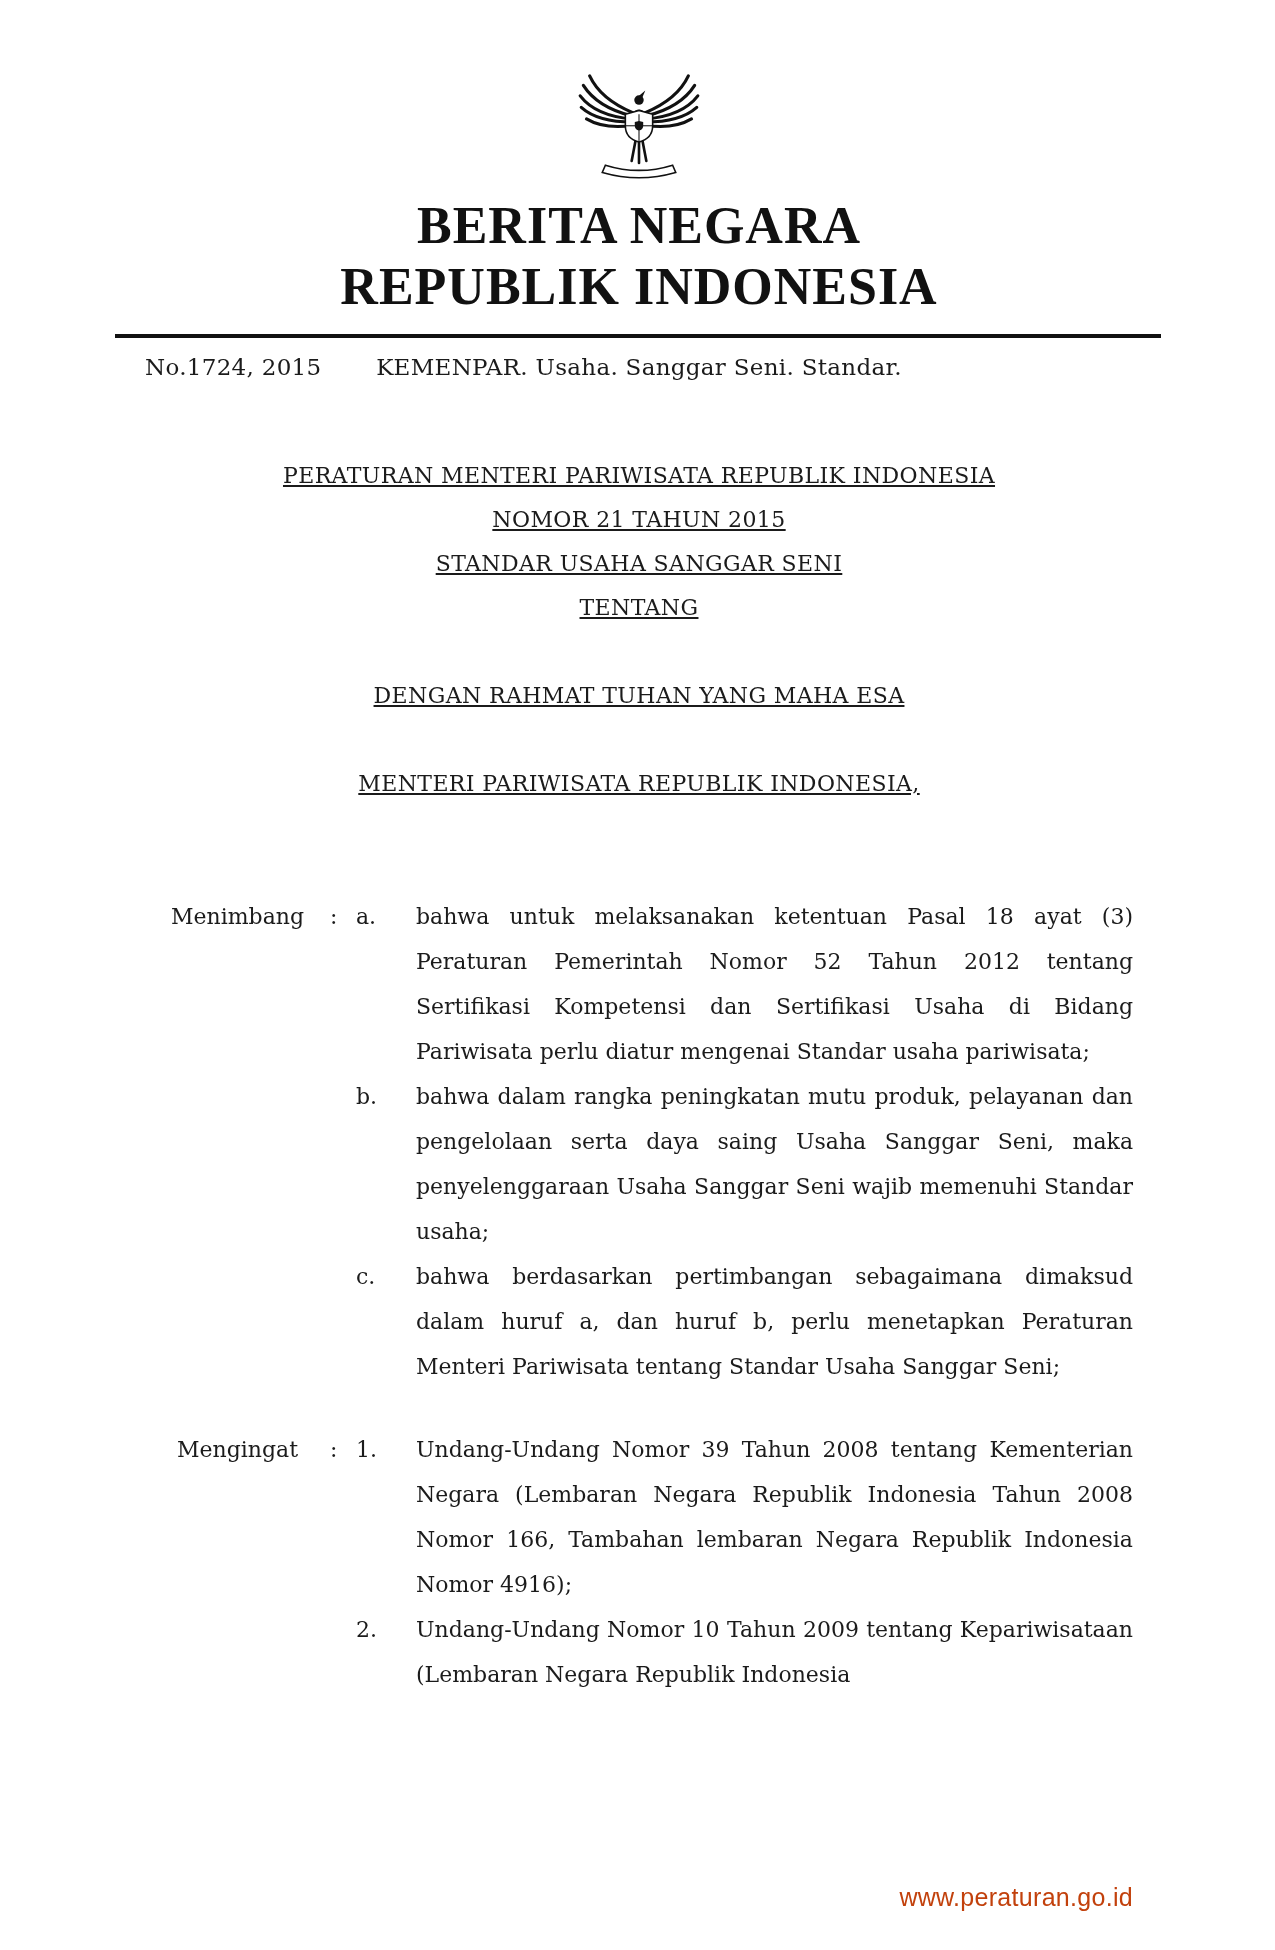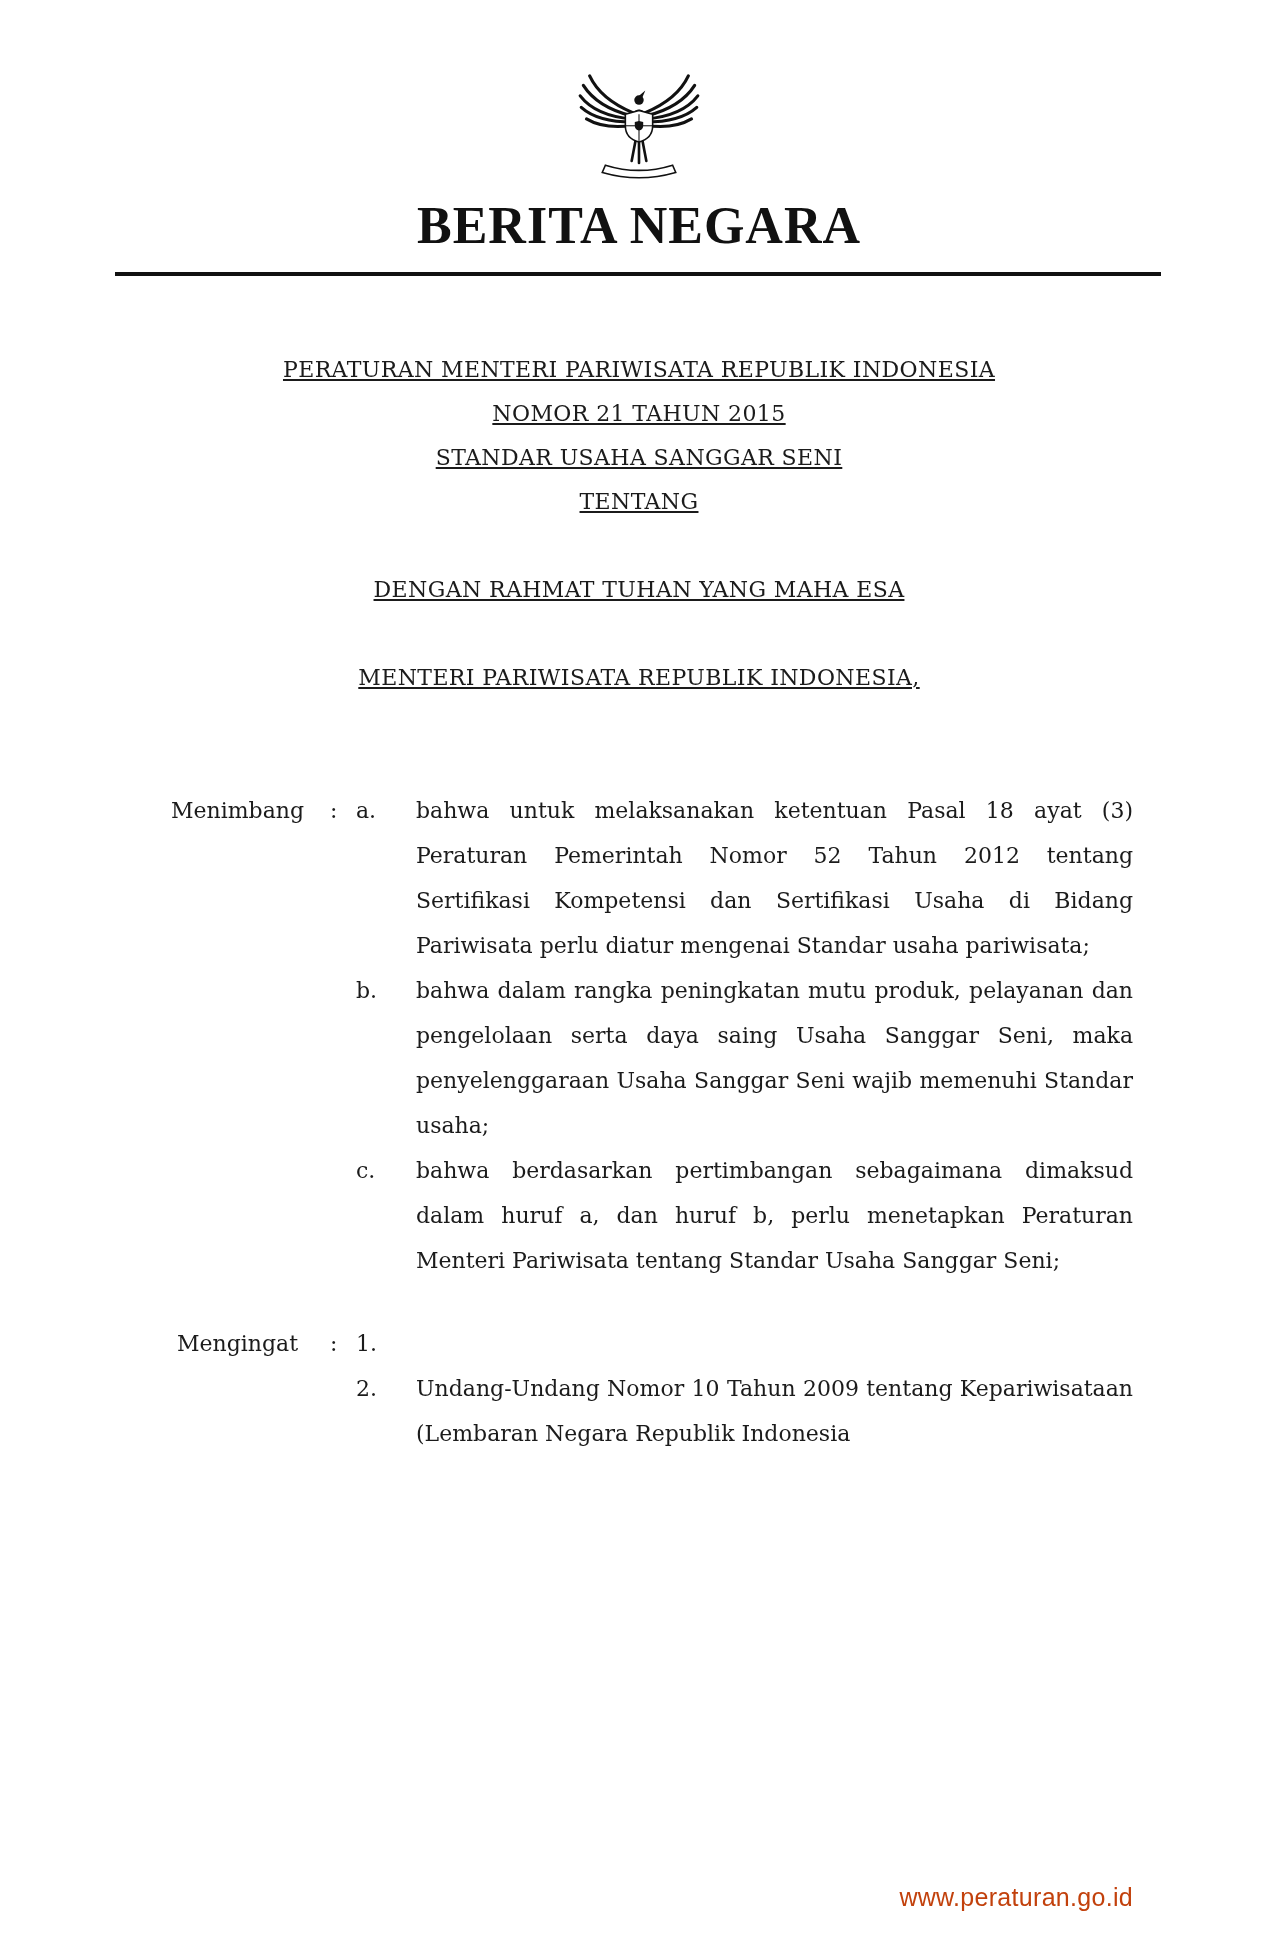--- a/index.html
+++ b/index.html
@@ -137,24 +137,29 @@
       <line x1="95" y1="121" x2="145" y2="121" stroke="#111111" stroke-width="2"></line>
       <line x1="120" y1="99" x2="120" y2="151" stroke="#111111" stroke-width="2"></line>
       <path d="M120,112 l8,2 v7 c0,5 -3,8 -8,9 c-5,-1 -8,-4 -8,-9 v-7 z" fill="#111111"></path>
 
       <path d="M56,196 q64,20 128,0 l6,14 q-70,20 -140,0 z" fill="#ffffff" stroke="#111111" stroke-width="3"></path>
     </svg>
   </div>
 
   <div class="masthead">
     <div>BERITA NEGARA</div>
+    <div>REPUBLIK INDONESIA</div>
   </div>
 
   <div class="head-rule"></div>
 
+  <div class="header-row">
+    <span class="issue-no">No.1724, 2015</span>
+    <span>KEMENPAR. Usaha. Sanggar Seni. Standar.</span>
+  </div>
 
   <div class="doc-headings">
     <div>PERATURAN MENTERI PARIWISATA REPUBLIK INDONESIA</div>
     <div>NOMOR 21 TAHUN 2015</div>
     <div>STANDAR USAHA SANGGAR SENI</div>
     <div>TENTANG</div>
     <div class="gap-line"></div>
     <div>DENGAN RAHMAT TUHAN YANG MAHA ESA</div>
     <div class="gap-line"></div>
     <div>MENTERI PARIWISATA REPUBLIK INDONESIA,</div>
@@ -181,20 +186,21 @@
         <div class="clause-marker">c.</div>
         <div class="clause-text">bahwa berdasarkan pertimbangan sebagaimana dimaksud dalam huruf a, dan huruf b, perlu menetapkan Peraturan Menteri Pariwisata tentang Standar Usaha Sanggar Seni;</div>
       </div>
     </div>
 
     <div class="clause-section second">
       <div class="clause-row">
         <div class="clause-label">Mengingat</div>
         <div class="clause-colon">:</div>
         <div class="clause-marker">1.</div>
+        <div class="clause-text">Undang-Undang Nomor 39 Tahun 2008 tentang Kementerian Negara (Lembaran Negara Republik Indonesia Tahun 2008 Nomor 166, Tambahan lembaran Negara Republik Indonesia Nomor 4916);</div>
       </div>
       <div class="clause-row">
         <div class="clause-label"></div>
         <div class="clause-colon"></div>
         <div class="clause-marker">2.</div>
         <div class="clause-text">Undang-Undang Nomor 10 Tahun 2009 tentang Kepariwisataan (Lembaran Negara Republik Indonesia</div>
       </div>
     </div>
 
   </div>

